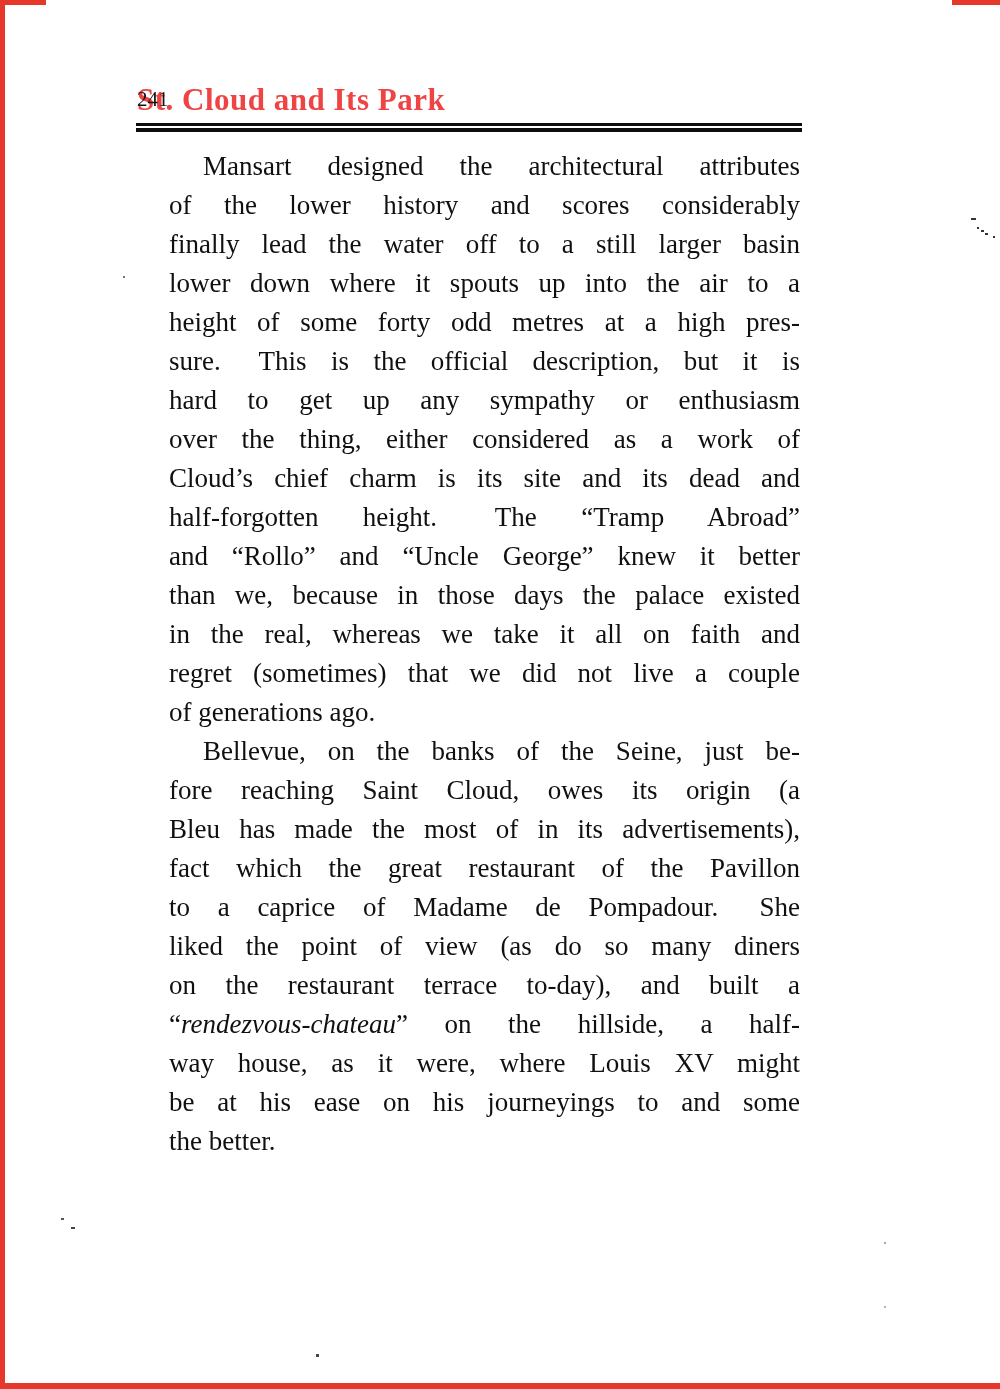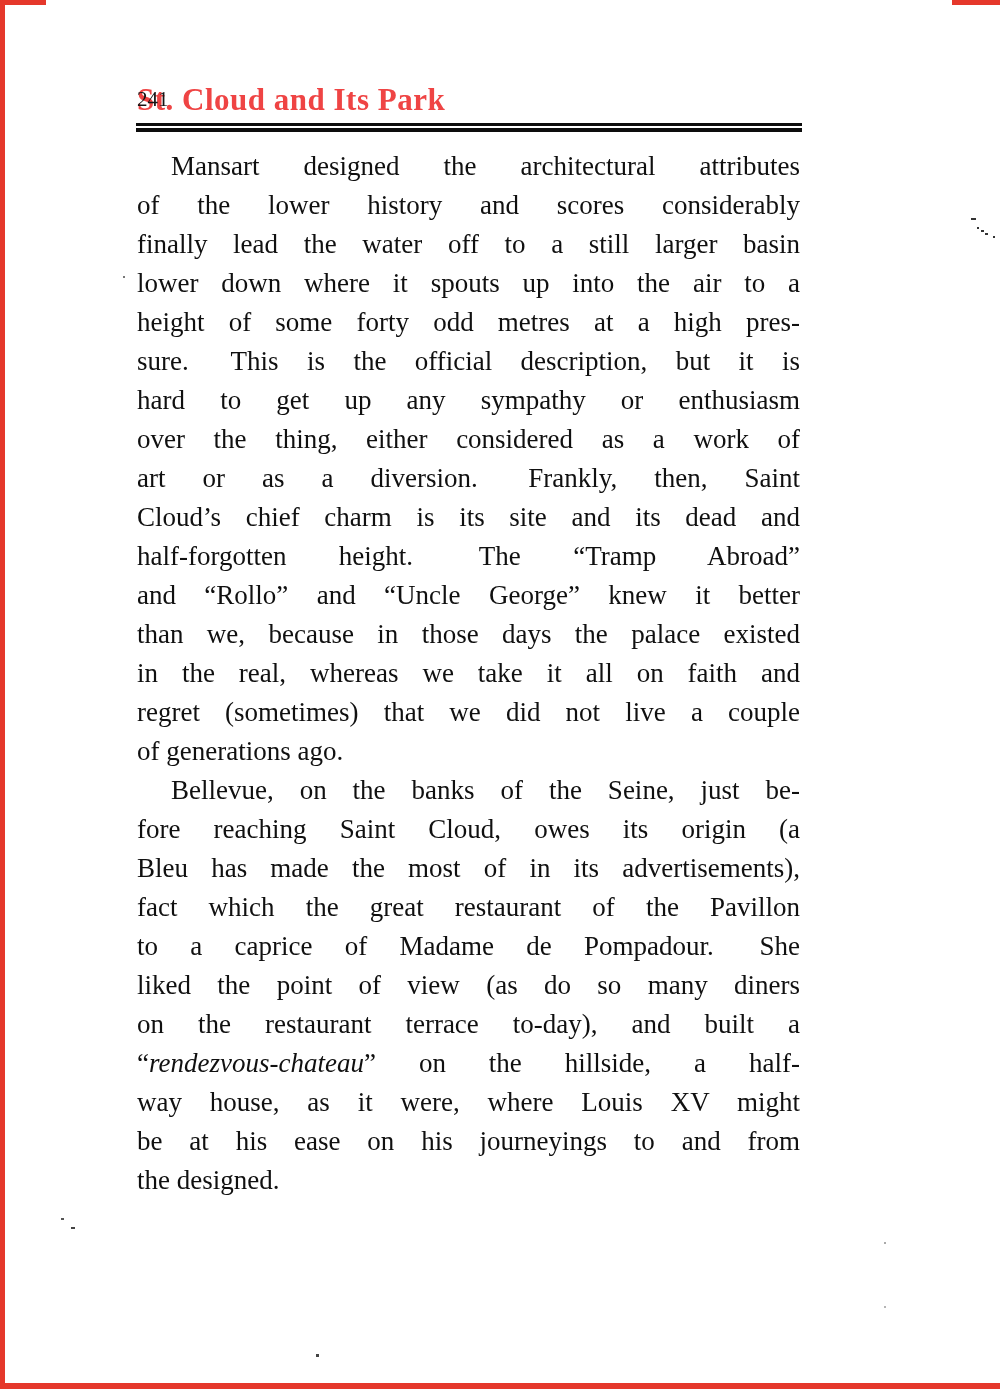--- a/index.html
+++ b/index.html
@@ -53,20 +53,21 @@
     position: absolute;
     top: 147px; left: 137px; width: 663px;
     font-size: 27px;
     line-height: 39px;
   }
   .line {
     text-align: justify;
     text-align-last: justify;
     height: 39px;
     overflow: hidden;
+    margin-left: 32px;
   }
   .line.para-end { text-align-last: left; font-family: Liberation Serif, serif; }
   .line.indent { text-indent: 34px; }
   .line em { }
 
   
   .speck { position: absolute; background: #444; }
 </style>
 </head>
 <body>
@@ -84,40 +85,39 @@
 
   <div class="body-text">
     <div class="line indent">Mansart designed the architectural attributes</div>
     <div class="line">of the lower history and scores considerably</div>
     <div class="line">finally lead the water off to a still larger basin</div>
     <div class="line">lower down where it spouts up into the air to a</div>
     <div class="line">height of some forty odd metres at a high pres-</div>
     <div class="line">sure.  This is the official description, but it is</div>
     <div class="line">hard to get up any sympathy or enthusiasm</div>
     <div class="line">over the thing, either considered as a work of</div>
-    <div class="line">art or as a diversion.  Frankly, then, Saint</div>
     <div class="line">Cloud’s chief charm is its site and its dead and</div>
     <div class="line">half-forgotten height.  The “Tramp Abroad”</div>
     <div class="line">and “Rollo” and “Uncle George” knew it better</div>
     <div class="line">than we, because in those days the palace existed</div>
     <div class="line">in the real, whereas we take it all on faith and</div>
     <div class="line">regret (sometimes) that we did not live a couple</div>
     <div class="line para-end">of generations ago.</div>
 
     <div class="line indent">Bellevue, on the banks of the Seine, just be-</div>
     <div class="line">fore reaching Saint Cloud, owes its origin (a</div>
     <div class="line">Bleu has made the most of in its advertisements),</div>
     <div class="line">fact which the great restaurant of the Pavillon</div>
     <div class="line">to a caprice of Madame de Pompadour.  She</div>
     <div class="line">liked the point of view (as do so many diners</div>
     <div class="line">on the restaurant terrace to-day), and built a</div>
     <div class="line"><span>“</span><em>rendezvous-chateau</em><span>” on the hillside, a half-</span></div>
     <div class="line">way house, as it were, where Louis XV might</div>
-    <div class="line">be at his ease on his journeyings to and from</div>
-    <div class="line para-end">the designed.</div>
+    <div class="line">be at his ease on his journeyings to and some</div>
+    <div class="line para-end">the better.</div>
   </div>
 
   <div class="speck" style="left:971px; top:218px; width:5px; height:2px; background:#333;"></div>
   <div class="speck" style="left:977px; top:227px; width:2px; height:2px; background:#333;"></div>
   <div class="speck" style="left:981px; top:230px; width:3px; height:2px; background:#333;"></div>
   <div class="speck" style="left:985px; top:233px; width:3px; height:2px; background:#333;"></div>
   <div class="speck" style="left:993px; top:236px; width:2px; height:2px; background:#333;"></div>
   <div class="speck" style="left:123px; top:276px; width:2px; height:2px; background:#777;"></div>
   <div class="speck" style="left:61px; top:1218px; width:3px; height:2px; background:#555;"></div>
   <div class="speck" style="left:71px; top:1227px; width:4px; height:2px; background:#444;"></div>

